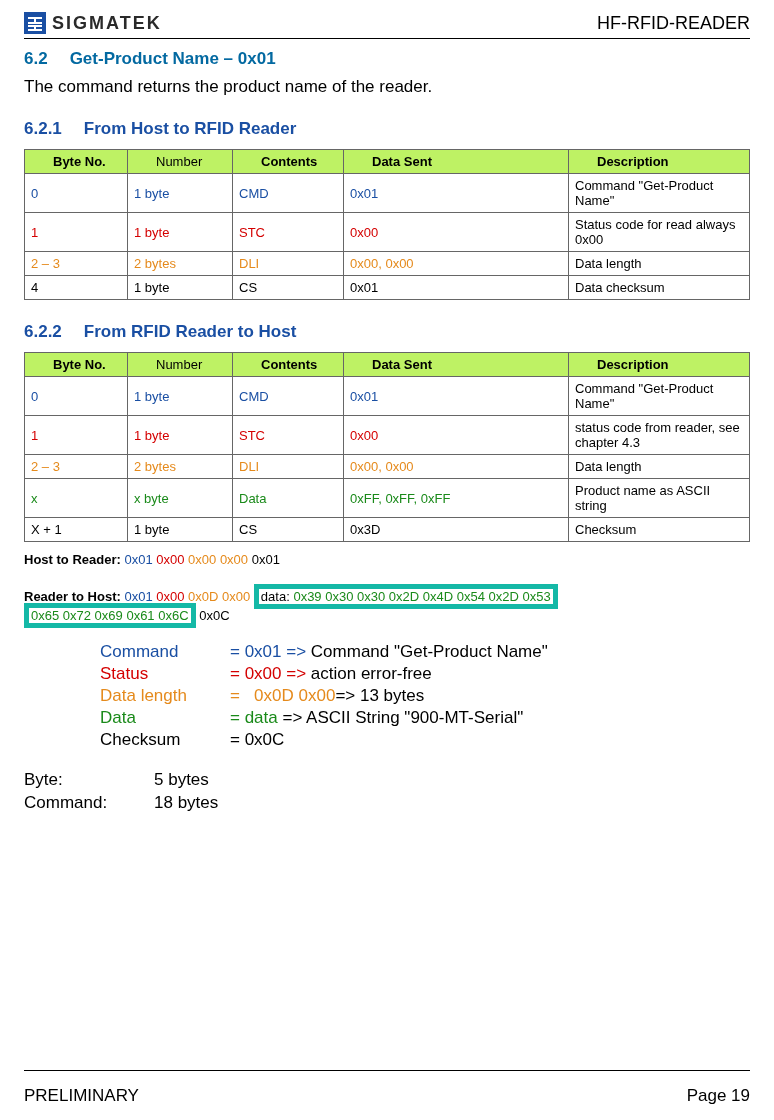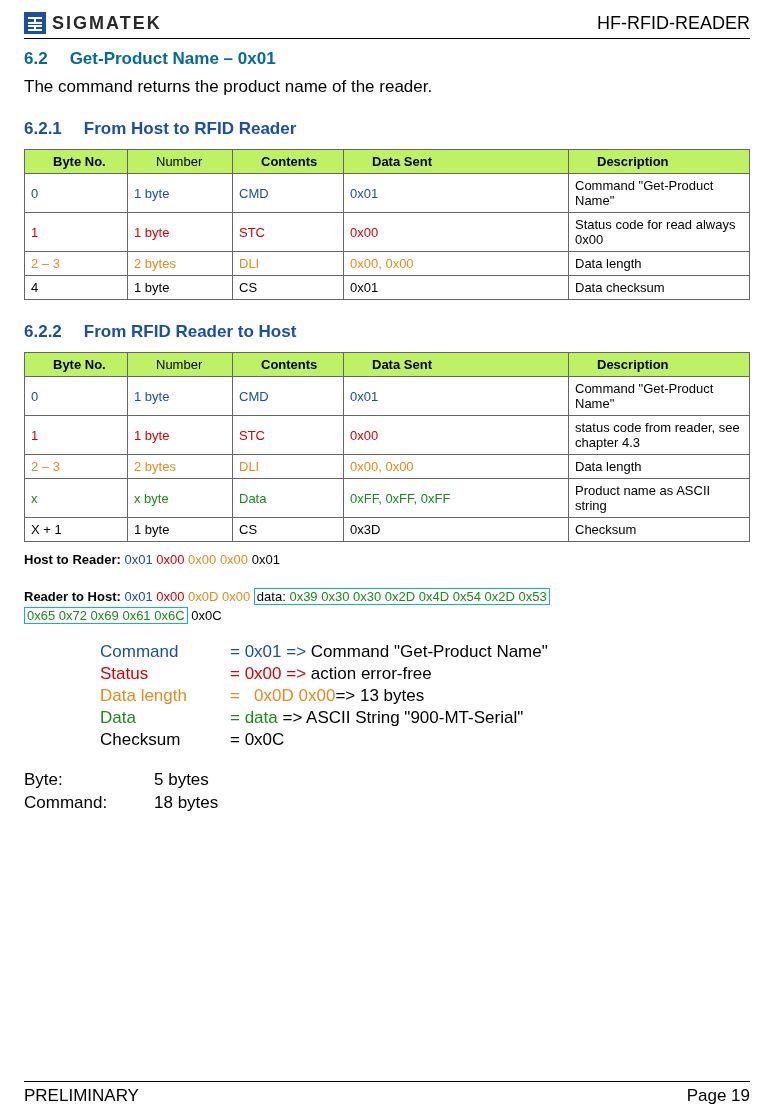--- a/index.html
+++ b/index.html
@@ -84,21 +84,21 @@
   .col-num { width: 70px; }
   .col-cont { width: 76px; }
   .col-sent { width: 190px; }
   .example-line {
     font-size: 13px;
     margin: 10px 0 4px 0;
   }
   .example-line .bold { font-weight: bold; }
   .databox {
     display: inline;
-    border: 1px solid #14b8a6;
+    border: 5px solid #14b8a6;
     padding: 0 2px;
   }
   .indent-block {
     margin-left: 76px;
     font-size: 17px;
     margin-top: 18px;
   }
   .indent-block .row { display: flex; line-height: 1.3; }
   .indent-block .label { width: 130px; }
   .sent-rec {
@@ -106,21 +106,21 @@
     margin-top: 18px;
   }
   .sent-rec .row { display: flex; line-height: 1.3; }
   .sent-rec .label { width: 130px; }
   .footer {
     position: absolute;
     left: 24px;
     right: 24px;
     bottom: 14px;
     border-top: 1px solid #000;
-    padding-top: 4px;
+    padding-top: 15px;
     display: flex;
     justify-content: space-between;
     font-size: 17px;
   }
 </style>
 </head>
 <body>
 
 <div class="page">
 

